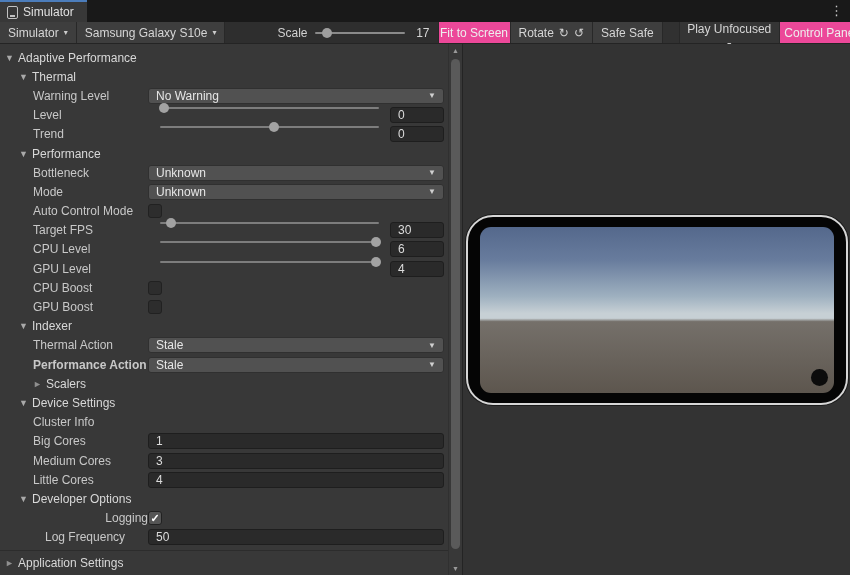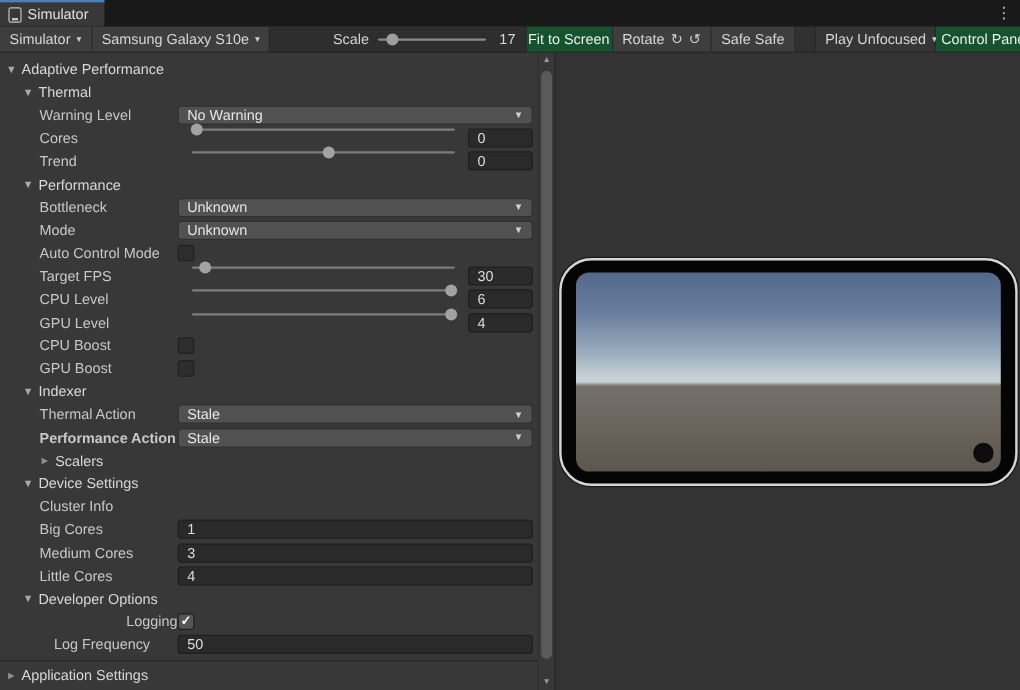--- a/index.html
+++ b/index.html
@@ -17,22 +17,22 @@
     height:1.5px; background:#c2c2c2; }
   .tab-label { color:#e0e0e0; font-size:12px; }
   .kebab { position:absolute; right:7px; top:3px; color:#c8c8c8; font-size:13px;
     letter-spacing:0; line-height:16px; cursor:default; }
 
   
   .toolbar { height:22px; background:#2e2e2e; display:flex; align-items:stretch;
     border-bottom:1px solid #242424; }
   .tb-seg { display:flex; align-items:center; padding:0 8px; background:#3e3e3e;
     border-right:1px solid #282828; color:#d6d6d6; white-space:nowrap; gap:5px; }
-  .tb-seg.light { background:#14532d; color:#eeeeee; }
-  .tb-seg.dark  { background:#353535; }
+  .tb-seg.light { background:#ec4899; color:#eeeeee; }
+  .tb-seg.dark  { background:#353535;flex-direction:column; }
   .tb-seg.empty { background:#313131; }
   .tb-plain { display:flex; align-items:center; background:transparent; padding:0 8px;
     gap:7px; border-right:1px solid #282828;margin-left:44px; }
   .caret { font-size:8px; color:#cccccc; line-height:1; }
   .tb-slider { position:relative; width:90px; height:2px; background:#8a8a8a;
     border-radius:1px; }
   .tb-slider .handle { position:absolute; top:-4px; width:10px; height:10px;
     border-radius:50%; background:#9e9e9e; }
   .tb-scale-val { width:18px; text-align:right; color:#d6d6d6; }
   .rot-icon { font-size:12px; color:#d0d0d0; line-height:1; }
@@ -162,21 +162,21 @@
           </div>
           <div class="control">
             <div class="dropdown">
               <span class="ddval">No Warning</span>
               <span class="ddcaret">▼</span>
             </div>
           </div>
         </div>
         <div class="row">
           <div class="label-area" style="padding-left: 33px;">
-            <span class="lbl">Cores</span>
+            <span class="lbl">Level</span>
           </div>
           <div class="control">
             <div class="strack">
               <div class="shandle" style="left: calc(2% - 5px);"></div>
             </div>
             <div class="vfield">0</div>
           </div>
         </div>
         <div class="row">
           <div class="label-area" style="padding-left: 33px;">

